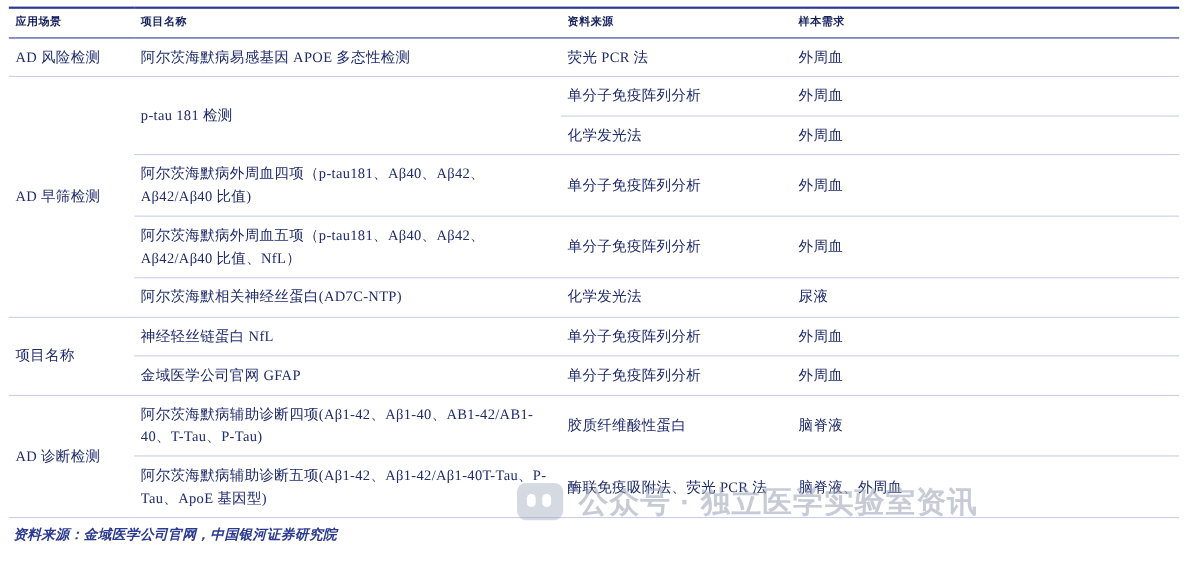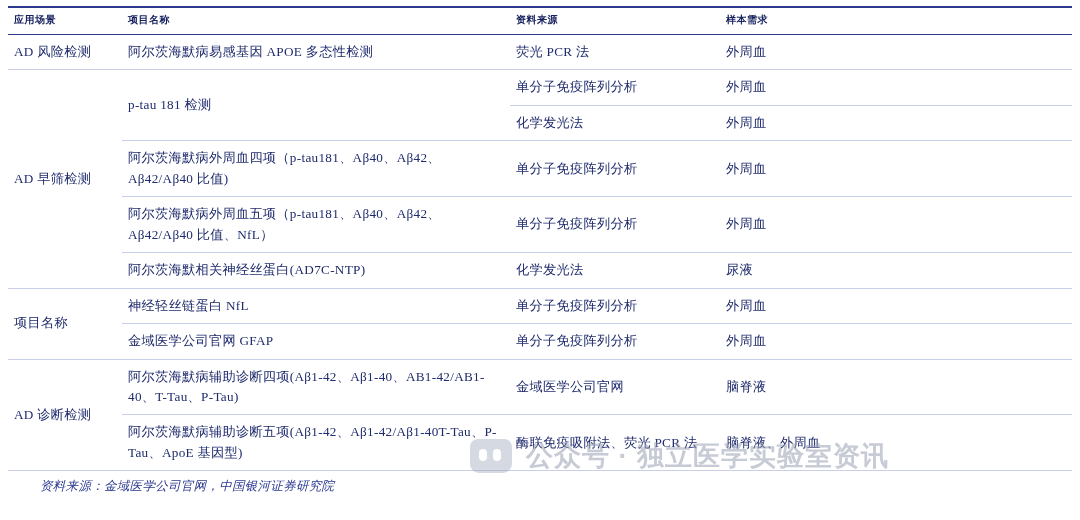--- a/index.html
+++ b/index.html
@@ -61,26 +61,25 @@
     border-top: 1px solid #9aa3cf;
   }
   tr.sub td {
     border-bottom: 1px solid #c9cfe8;
   }
   .lastrow td {
     border-bottom: 2px solid #2b3a8f;
   }
   .source {
     font-size: 12.5px;
-    font-weight: normal;
+    font-weight: bold;
     font-style: italic;
     color: #2b3a8f;
     padding: 7px 2px 0 4px;
     letter-spacing: 0.3px;
-    margin-left: 28px;
   }
   
   .watermark {
     position: absolute;
     left: 470px;
     top: 432px;
     display: flex;
     align-items: center;
     gap: 14px;
     opacity: 0.55;
@@ -182,21 +181,21 @@
       </tr>
       <tr>
         <td>金域医学公司官网  GFAP</td>
         <td>单分子免疫阵列分析</td>
         <td>外周血</td>
       </tr>
 
       <tr class="group-start">
         <td class="scene" rowspan="2">AD 诊断检测</td>
         <td>阿尔茨海默病辅助诊断四项(Aβ1-42、Aβ1-40、AB1-42/AB1-40、T-Tau、P-Tau)</td>
-        <td>金域医学公司官网</td>
+        <td>胶质纤维酸性蛋白</td>
         <td>脑脊液</td>
       </tr>
       <tr class="lastrow">
         <td>阿尔茨海默病辅助诊断五项(Aβ1-42、Aβ1-42/Aβ1-40T-Tau、P-Tau、ApoE 基因型)</td>
         <td>酶联免疫吸附法、荧光 PCR 法</td>
         <td>脑脊液、外周血</td>
       </tr>
 
     </tbody>
   </table>

